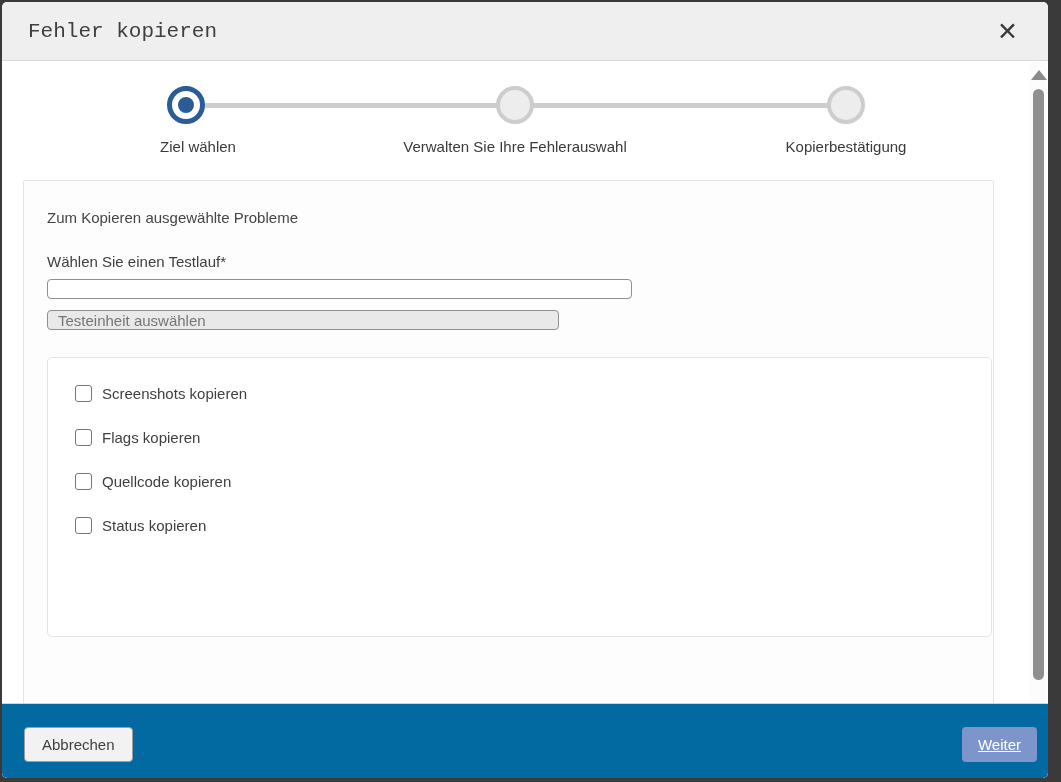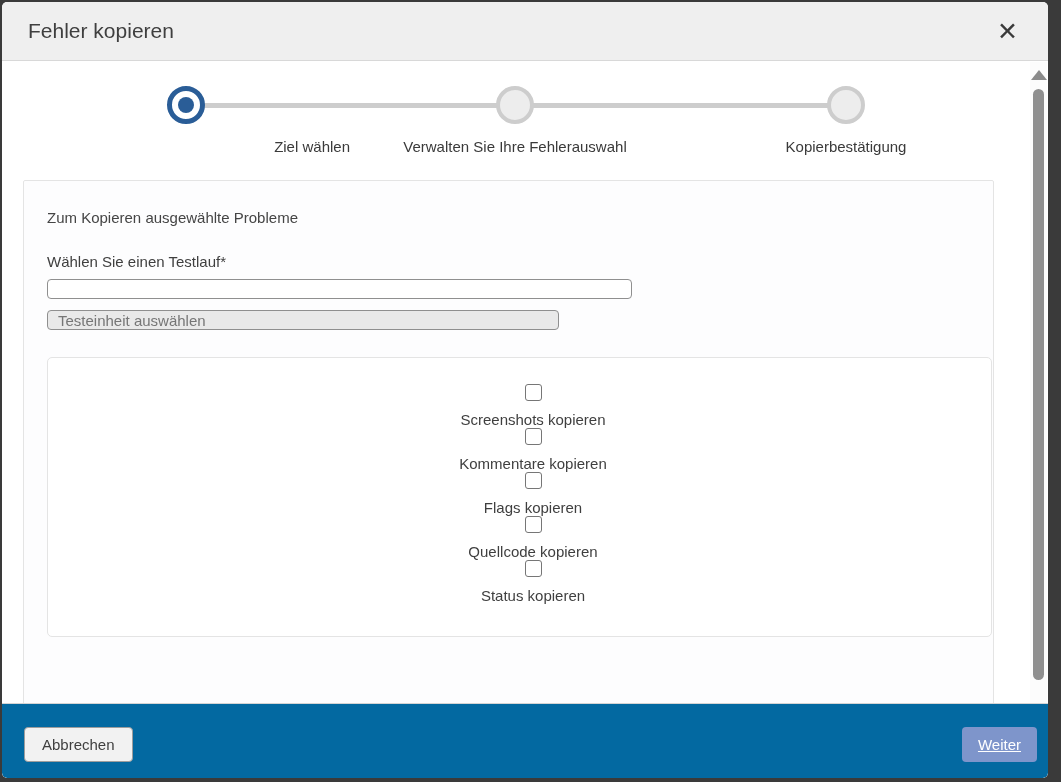--- a/index.html
+++ b/index.html
@@ -13,21 +13,21 @@
     position:absolute;left:2px;top:2px;width:1046px;height:776px;
     background:#ffffff;border-radius:5px;overflow:hidden;
   }
   
   .modal-header{
     position:absolute;left:0;top:0;right:0;height:59px;
     background:#efefef;border-bottom:1px solid #d8d8d8;
     display:flex;align-items:center;padding:0 26px;box-sizing:border-box;
     border-radius:5px 5px 0 0;
   }
-  .modal-title{font-size:21px;color:#3f3f3f;}
+  .modal-title{font-size:21px;color:#3f3f3f;font-family:Liberation Mono, monospace;}
   .close-btn{
     margin-left:auto;background:none;border:none;cursor:pointer;
     font-size:25px;line-height:1;color:#3a3a3a;padding:2px 4px;
     font-family:"DejaVu Sans", sans-serif;
   }
   
   .modal-body{
     position:absolute;left:0;top:60px;right:0;bottom:75px;
     background:#ffffff;z-index:1;
   }
@@ -42,21 +42,21 @@
     box-sizing:border-box;z-index:1;display:flex;align-items:center;justify-content:center;
   }
   .step-circle.active{border:5px solid #2a5d97;background:#ffffff;}
   .step-circle.upcoming{border:4px solid #cdcdcd;background:#ededed;}
   .step-dot{width:16px;height:16px;border-radius:50%;background:#2a5d97;}
   .step-label{
     position:absolute;top:76px;width:320px;text-align:center;
     font-size:15px;color:#3a3a3a;
   }
   .step1-circle{left:165px;} .step2-circle{left:494px;} .step3-circle{left:825px;}
-  .step1-label{left:28px;text-align:right;} .step2-label{left:353px;} .step3-label{left:684px;}
+  .step1-label{left:36px;} .step2-label{left:353px;} .step3-label{left:684px;}
   
   .step-panel{
     position:absolute;left:21px;top:118px;width:971px;height:640px;
     border:1px solid #e4e4e4;background:#fdfdfe;box-sizing:border-box;
     border-radius:2px;
   }
   .section-title{margin:28px 0 0 23px;font-size:15px;color:#454545;}
   .copy-row{
     display:flex;align-items:center;justify-content:space-between;
     margin:25px 4px 0 23px;
@@ -79,21 +79,21 @@
   }
   .text-input.disabled{
     margin-top:11px;width:512px;background:#e9e9e9;color:#767676;
   }
   .text-input.disabled::placeholder{color:#767676;opacity:1;}
   .options-card{
     margin:27px 1px 0 23px;height:280px;box-sizing:border-box;
     background:#ffffff;border:1px solid #e4e4e4;border-radius:5px;
     padding:26px 0 0 27px;
   }
-  .option-row{display:flex;align-items:center;gap:10px;height:18px;margin-bottom:26px;flex-direction:column;}
+  .option-row{display:flex;align-items:center;gap:10px;height:18px;margin-bottom:26px;}
   
   .scrollbar{
     position:absolute;top:0;bottom:0;right:1px;width:17px;background:#fcfcfc;
   }
   .scroll-up-arrow{
     position:absolute;top:8px;left:1px;width:0;height:0;cursor:pointer;
     border-left:8px solid transparent;border-right:8px solid transparent;
     border-bottom:10px solid #8a8a8a;
   }
   .scroll-thumb{
@@ -152,24 +152,20 @@
 
       <input type="text" class="text-input disabled" disabled="" placeholder="Testeinheit auswählen" style="">
 
       <div class="options-card">
         <label class="option-row">
           <input type="checkbox" class="cbox" style="">
           <span class="cb-label">Screenshots kopieren</span>
         </label>
         <label class="option-row">
           <input type="checkbox" class="cbox" style="">
-          <span class="cb-label">Kommentare kopieren</span>
-        </label>
-        <label class="option-row">
-          <input type="checkbox" class="cbox" style="">
           <span class="cb-label">Flags kopieren</span>
         </label>
         <label class="option-row">
           <input type="checkbox" class="cbox" style="">
           <span class="cb-label">Quellcode kopieren</span>
         </label>
         <label class="option-row">
           <input type="checkbox" class="cbox" style="">
           <span class="cb-label">Status kopieren</span>
         </label>

